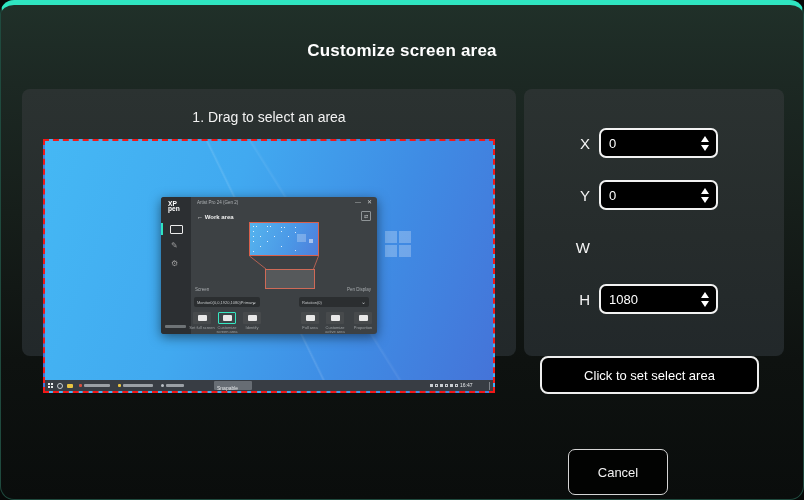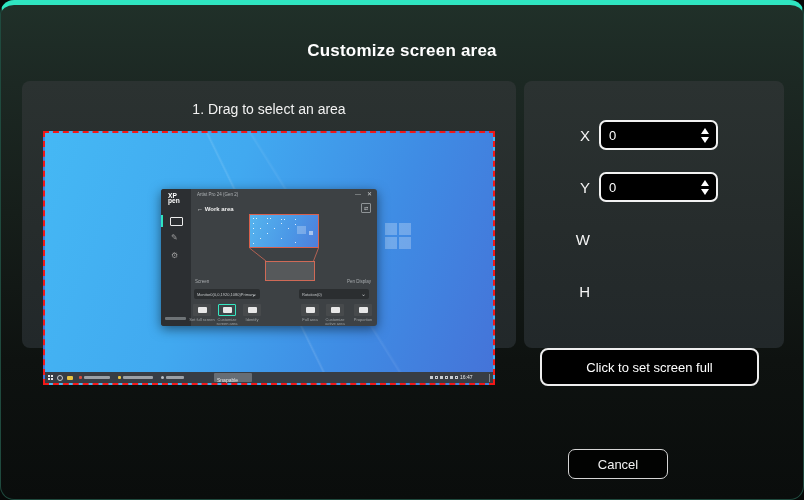--- a/index.html
+++ b/index.html
@@ -14,21 +14,21 @@
     border-radius:14px;
     border:1px solid #1f4a3e;
     border-top:5px solid #2fe5c1;
     background:linear-gradient(180deg,#203029 0%,#1c2823 16%,#161e1a 42%,#0e1210 72%,#0a0d0c 100%);
   }
   .title{
     position:absolute;top:36px;left:0;width:100%;
     text-align:center;font-size:17px;font-weight:bold;color:#ffffff;letter-spacing:.2px;
   }
   .panel{
-    position:absolute;top:76px;height:267px;border-radius:8px;
+    position:absolute;top:84px;height:267px;border-radius:8px;
     background:linear-gradient(180deg,#2b3231 0%,#262c2c 55%,#22282a 100%);
   }
   .panel-left{left:21px;width:494px;}
   .panel-right{left:523px;width:260px;}
   .instruction{
     position:absolute;top:20px;left:0;width:100%;text-align:center;
     font-size:14px;color:#f2f2f2;
   }
   
   .preview{
@@ -127,21 +127,21 @@
   .tri-up{width:0;height:0;border-left:4.5px solid transparent;border-right:4.5px solid transparent;border-bottom:6px solid #fff;}
   .tri-down{width:0;height:0;border-left:4.5px solid transparent;border-right:4.5px solid transparent;border-top:6px solid #fff;}
   .set-area-btn{
     position:absolute;left:16px;top:267px;width:219px;height:38px;box-sizing:border-box;
     background:#000;border:2px solid #eeeeee;border-radius:8px;
     display:flex;align-items:center;justify-content:center;
     color:#fff;font-size:13px;cursor:pointer;
   }
   
   .btn-cancel{
-    position:absolute;left:567px;top:444px;width:100px;height:30px;box-sizing:border-box;
+    position:absolute;left:567px;top:444px;width:100px;height:46px;box-sizing:border-box;
     background:#020302;border:1.5px solid #d5d5d5;border-radius:7px;
     display:flex;align-items:center;justify-content:center;color:#f2f2f2;font-size:13px;cursor:pointer;
   }
   .btn-ok{
     position:absolute;left:679px;top:444px;width:100px;height:30px;
     background:#3ce9b6;border:none;border-radius:7px;
     display:flex;align-items:center;justify-content:center;color:#3f5e54;font-size:13px;cursor:pointer;
   }
 </style>
 </head>
@@ -310,20 +310,27 @@
         </span>
       </div>
     </div>
 
     <div style="position:absolute;top:143px;left:0;right:0;height:30px;">
       <span class="field-label" style="top:7px;">W</span>
     </div>
 
     <div style="position:absolute;top:195px;left:0;right:0;height:30px;">
       <span class="field-label" style="top:7px;">H</span>
-    </div>
-
-    <div class="set-area-btn">Click to set screen full</div>
+      <div class="spinbox">
+        <input value="1080" style="">
+        <span class="spinner">
+          <span class="tri-up"></span>
+          <span class="tri-down"></span>
+        </span>
+      </div>
+    </div>
+
+    <div class="set-area-btn">Click to set select area</div>
   </div>
 
   <div class="btn-cancel">Cancel</div>
 
 </div>
 
 </body></html>

